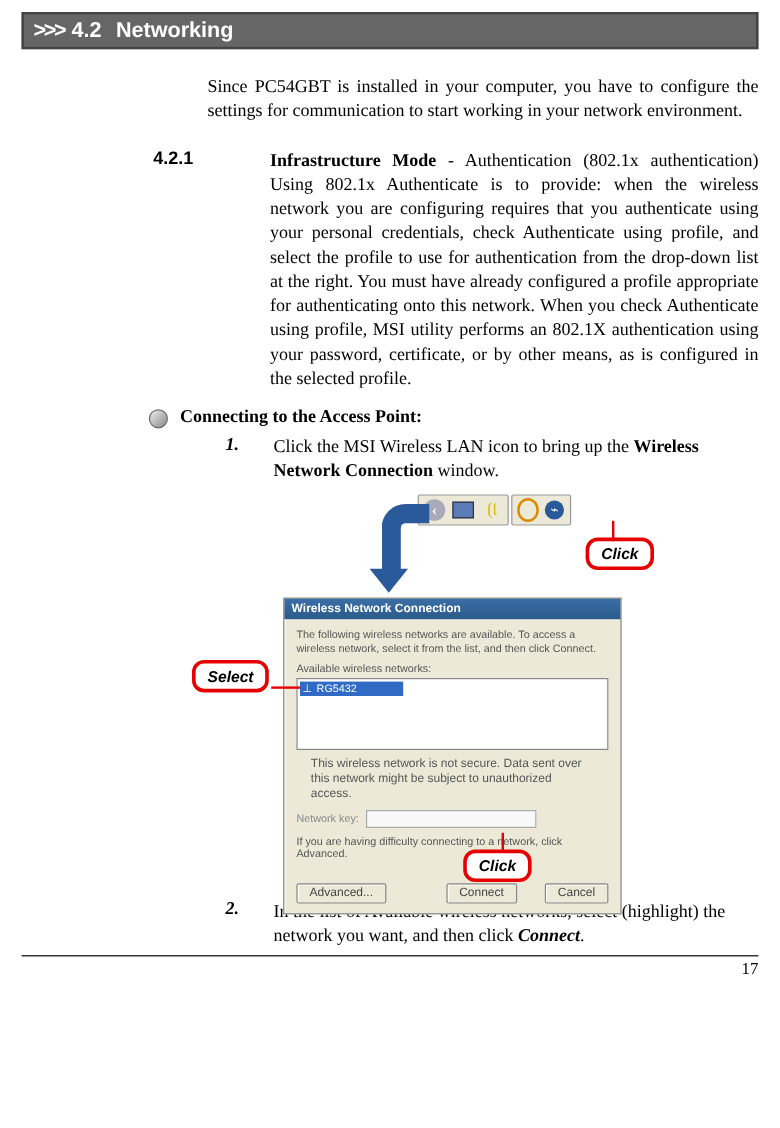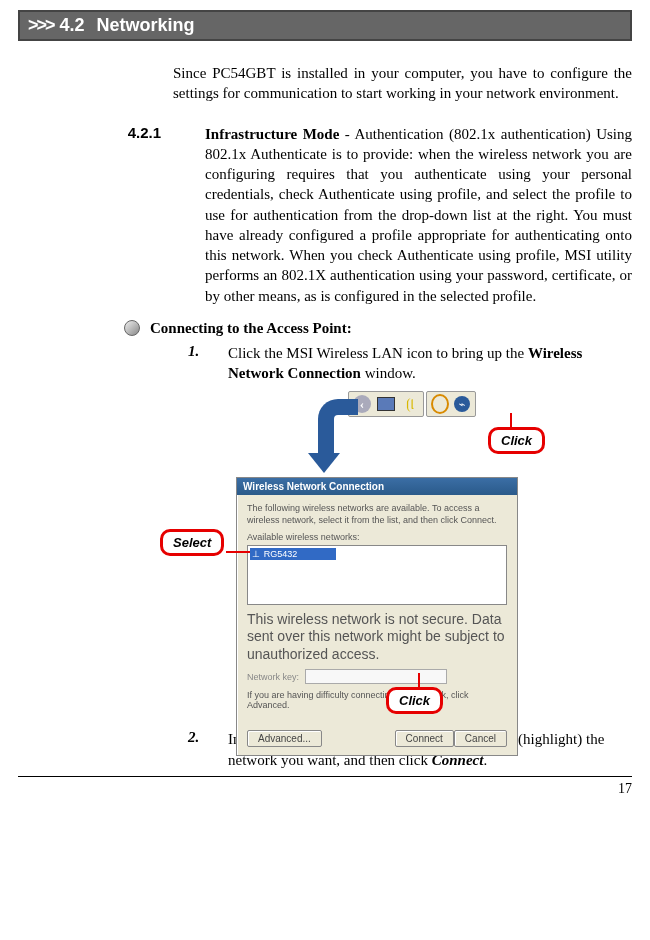--- a/index.html
+++ b/index.html
@@ -13,21 +13,21 @@
   }
   .header-bar {
     border: 2px solid #444; background: #666; color: #fff;
     font-weight: bold; padding: 3px 8px; font-size: 18px;
     font-family: Arial, sans-serif; margin-bottom: 22px;
     display: flex; align-items: center;
   }
   .chevron { letter-spacing: -2px; margin-right: 6px; }
   .content { margin-left: 155px; text-align: justify; line-height: 1.35; }
   .intro { margin-bottom: 20px; }
-  .section-row { display: flex; margin-bottom: 14px; }
+  .section-row { display: flex; margin-bottom: 14px; gap: 20px; }
   .section-num { font-family: Arial, sans-serif; font-weight: bold; width: 155px; text-align: right; padding-right: 12px; box-sizing: border-box; flex-shrink:0; }
   .section-body { flex: 1; text-align: justify; line-height: 1.35; margin-left: 32px; }
   .subhead-row { display: flex; align-items: center; margin: 6px 0 6px 106px; }
   .bullet-icon { width: 14px; height: 14px; border-radius: 50%; background: linear-gradient(135deg,#eee,#888); border:1px solid #666; margin-right: 10px; flex-shrink:0;}
   .subhead { font-weight: bold; font-size: 15px; }
   .step-row { display: flex; margin-left: 170px; }
   .step-num { font-style: italic; font-weight: bold; width: 40px; flex-shrink:0;}
   .step-text { flex:1; line-height: 1.35; }
   .bold { font-weight: bold; }
   .italicbold { font-style: italic; font-weight: bold; }
@@ -56,25 +56,25 @@
     position:absolute; top:86px; left:8px; width:280px; background:#ece9d8;
     border:1px solid #888; box-shadow:1px 1px 0 #fff inset; font-family:Tahoma,Arial,sans-serif; font-size:9px; padding:0;
   }
   .dlg-title { background:linear-gradient(to bottom,#3b6ea5,#2a5a8a); color:#fff; font-weight:bold; padding:3px 6px; font-size:10px;}
   .dlg-body { padding:8px 10px; color:#444; }
   .dlg-text { font-size:9px; line-height:1.25; color:#555; margin-bottom:6px;}
   .dlg-listlabel { font-size:9px; color:#555; margin-bottom:3px;}
   .net-list { border:1px solid #888; background:#fff; height:54px; padding:2px; }
   .net-item { display:flex; align-items:center; gap:4px; background:#316ac5; color:#fff; padding:1px 2px; width:82px;}
   .sig-icon { color:#fff; font-size:9px;}
-  .dlg-warn { font-size:14px; color:#555; margin:6px 0; line-height:1.25;}
+  .dlg-warn { font-size:10px; color:#555; margin:6px 12px; line-height:1.25;}
   .key-row { display:flex; align-items:center; gap:6px; font-size:9px; color:#888; margin-bottom:6px;}
   .key-inp { border:1px solid #aaa; background:#f8f8f8; height:13px; width:140px;}
   .dlg-note { font-size:9px; color:#555; margin-bottom:20px;}
-  .btn-row { display:flex; gap:0; }
+  .btn-row { display:flex; gap:23px; }
   .win-btn { border:1px solid #888; background:#ece9d8; font-size:10px; padding:2px 10px; border-radius:2px; box-shadow:1px 1px 0 #fff inset;}
   .callout {
     position:absolute; border:3px solid #e60000; border-radius:10px; background:#fff;
     font-family:Arial,sans-serif; font-weight:bold; font-style:italic; font-size:13px;
     padding:3px 10px; color:#000;
   }
   .callout-line { position:absolute; background:#e60000; height:2px; }
   .callout-line-v { position:absolute; background:#e60000; width:2px; }
   hr.footer-rule { border:none; border-top:1px solid #000; margin:6px 0 4px 0;}
   .page-num { text-align:right; font-size:14px;}

